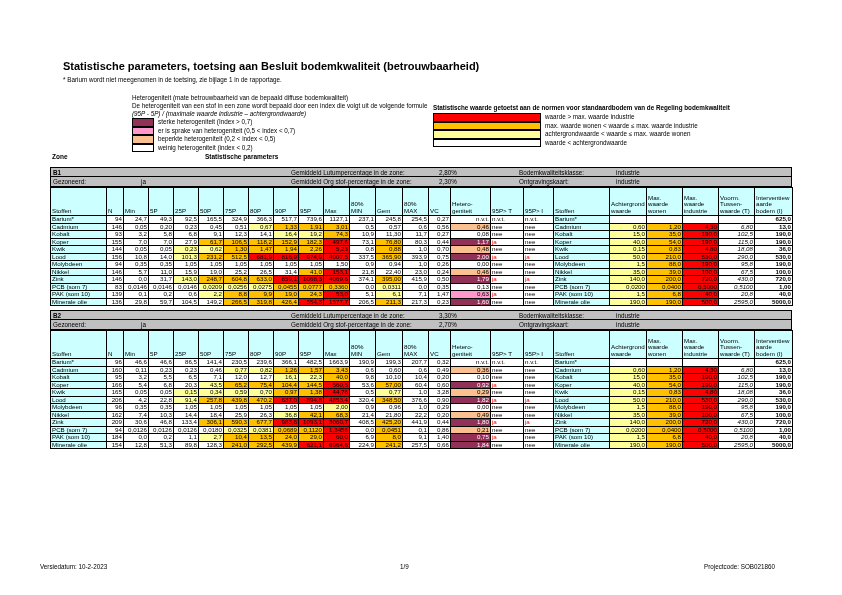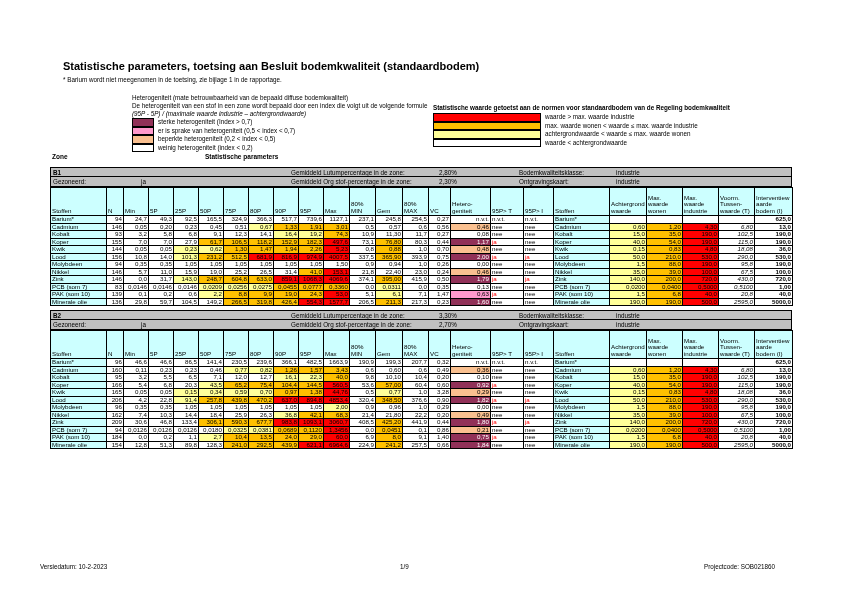--- a/index.html
+++ b/index.html
@@ -27,21 +27,21 @@
   .ztbl th { background:#CCFFFF; font-weight:normal; text-align:left; vertical-align:bottom; white-space:normal; overflow-wrap:anywhere; height:28px; padding-bottom:1px; }
   .ztbl td { height:7.5px; }
   .num { text-align:right; }
   .stof { background:#CCFFFF; }
   .footer span { position:absolute; top:563px; font-size:6.3px; }
 </style>
 </head>
 <body>
 
 <div class="page">
-  <div class="title">Statistische parameters, toetsing aan Besluit bodemkwaliteit (standaardbodem)</div>
+  <div class="title">Statistische parameters, toetsing aan Besluit bodemkwaliteit (betrouwbaarheid)</div>
   <div class="subtitle">* Barium wordt niet meegenomen in de toetsing, zie bijlage 1 in de rapportage.</div>
 
   <div class="hleg">
     <div>Heterogeniteit (mate betrouwbaarheid van de bepaald diffuse bodemkwaliteit)</div>
     <div>De heterogeniteit van een stof in een zone wordt bepaald door een index die volgt uit de volgende formule</div>
     <div class="it">(95P - 5P) / (maximale waarde industrie – achtergrondwaarde)</div>
     <div id="hleg-items">
         <div class="leg-row">
           <span class="sw hsw" style="background: rgb(145, 49, 88);"></span>
           <span class="leg-lab">sterke heterogeniteit (Index &gt; 0,7)</span>

